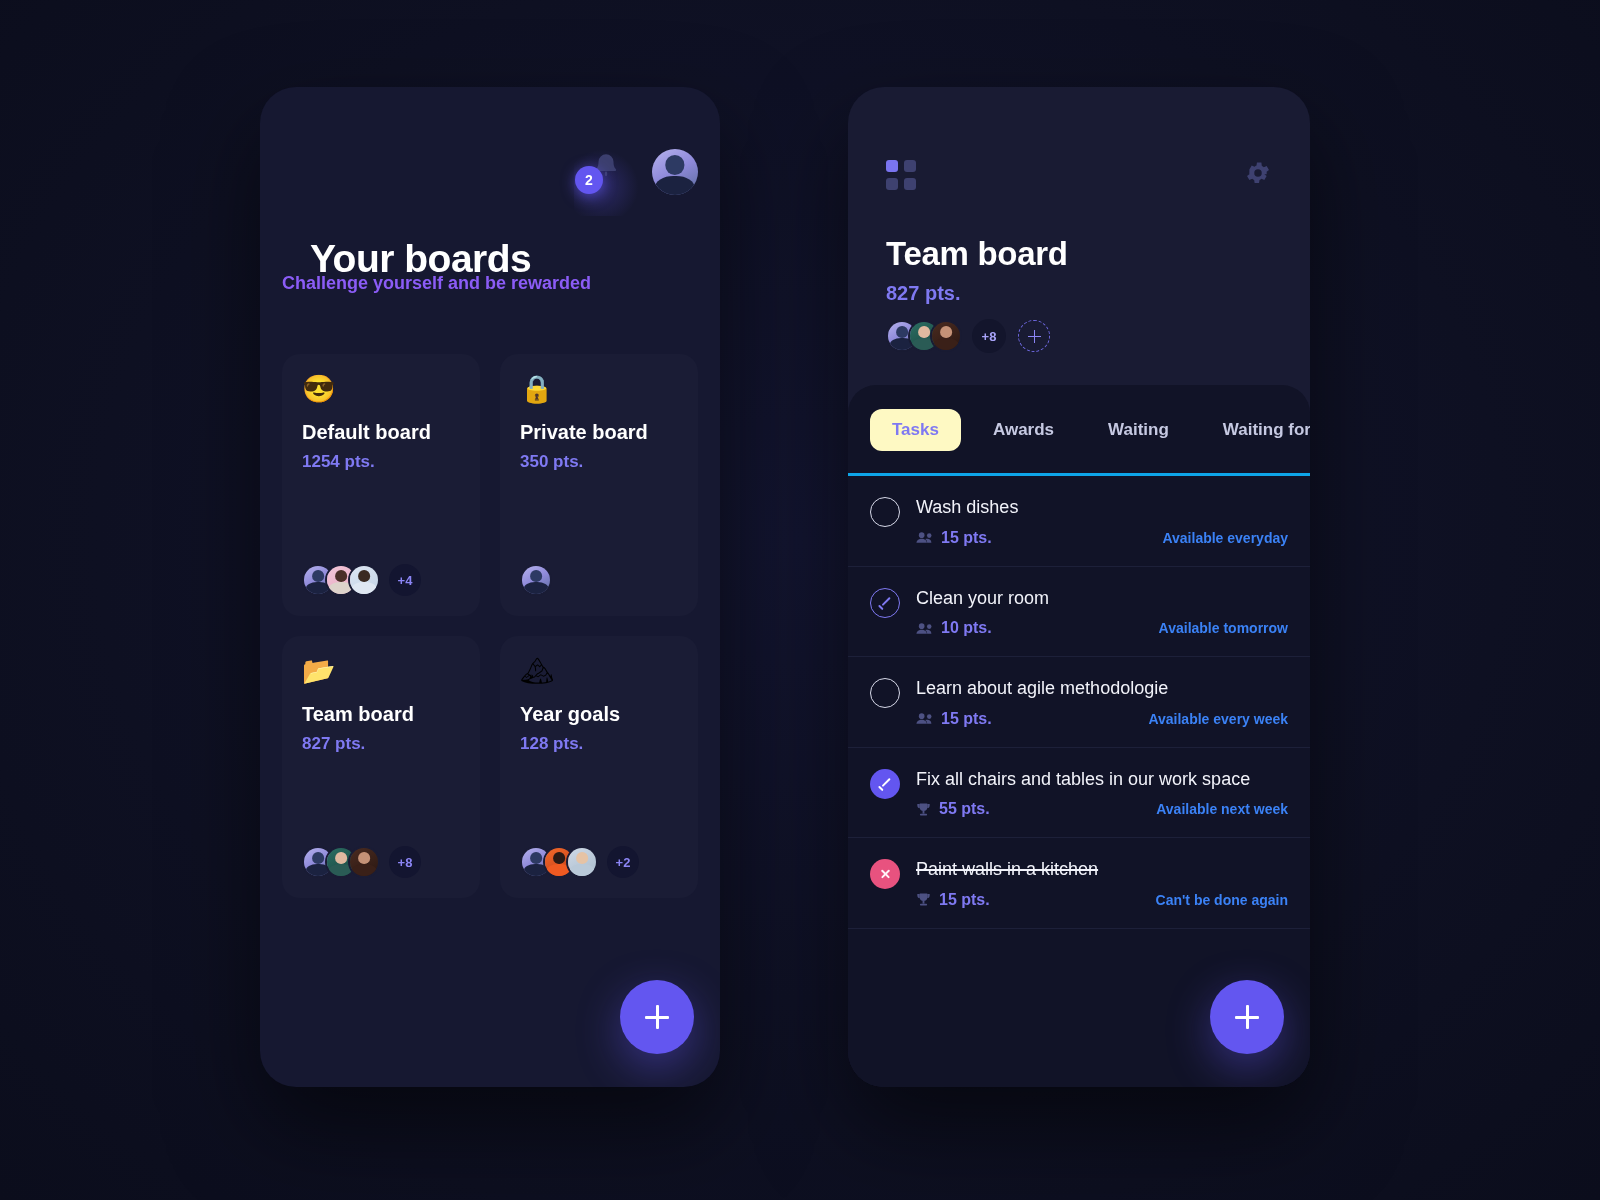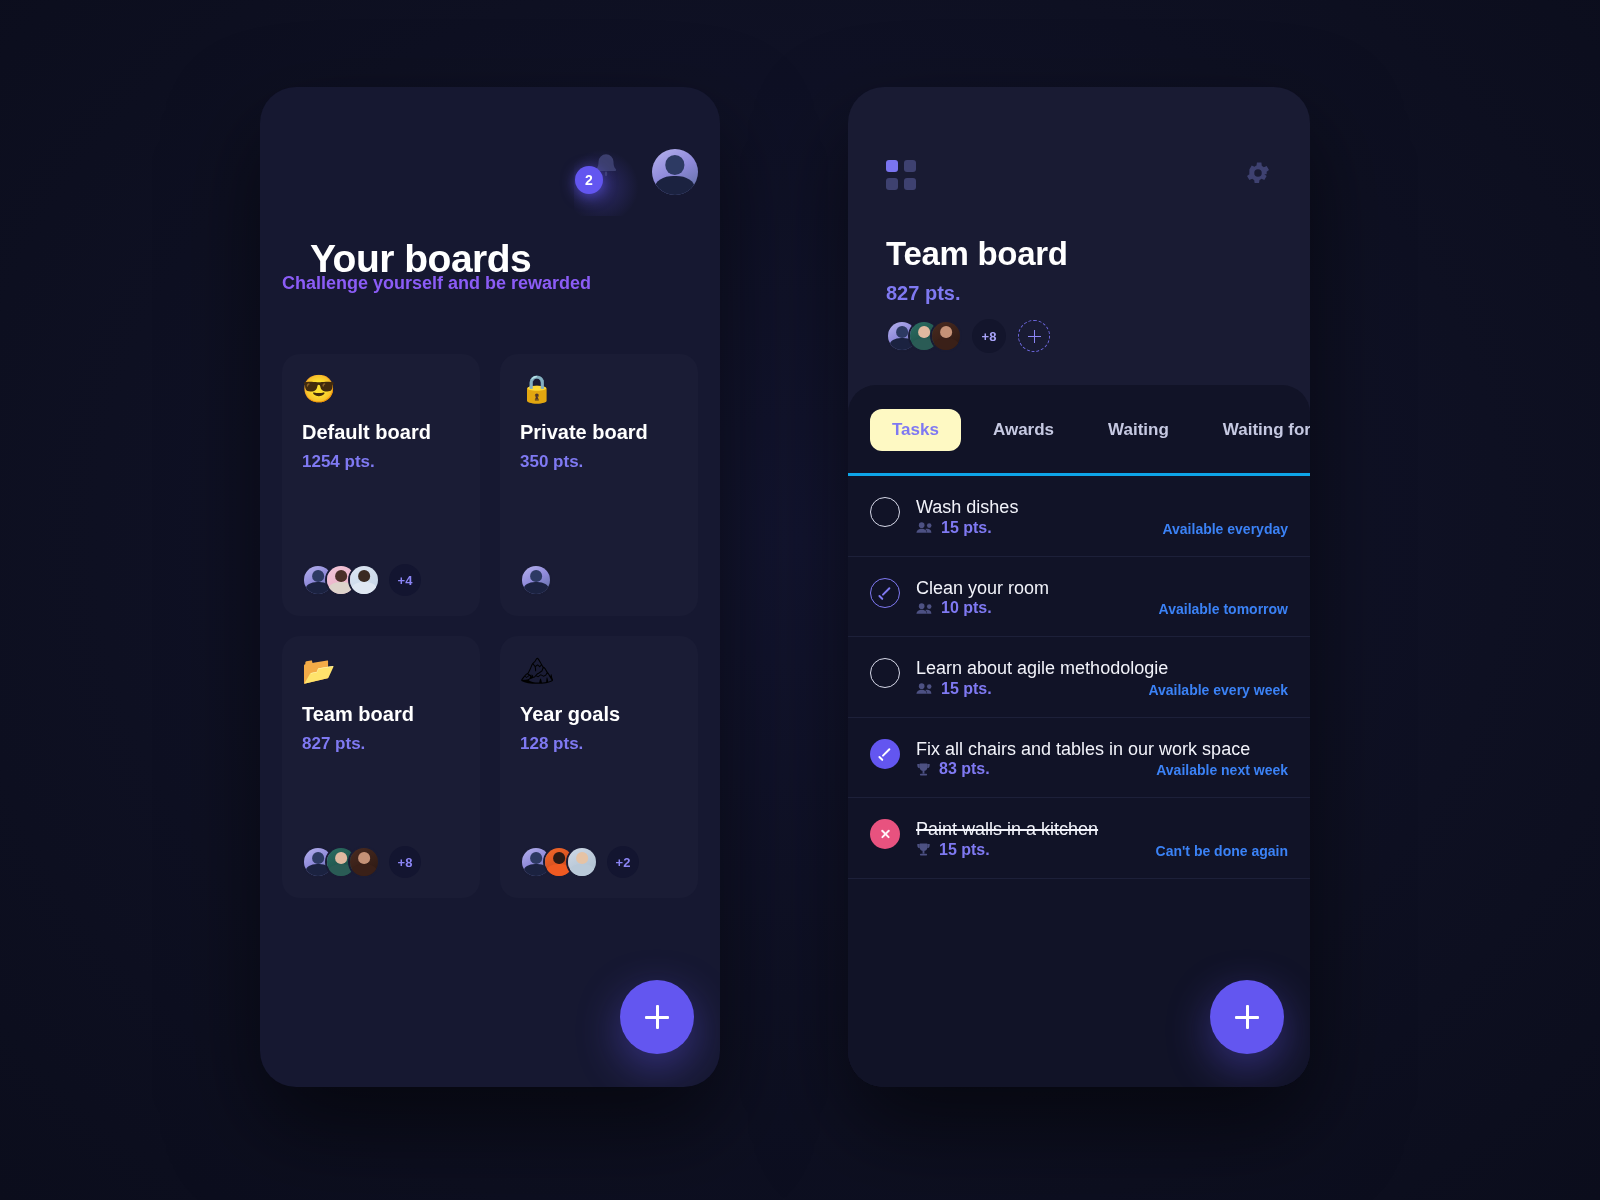--- a/index.html
+++ b/index.html
@@ -219,21 +219,22 @@
   .chk-filled .chk-mark { color:#ffffff; }
   .chk-x { position: relative; width: 11px; height: 11px; }
   .chk-x::before, .chk-x::after { content:""; position:absolute; left:0; top:4.7px; width:11px; height:1.8px; background:#fff4f8; border-radius:1px; }
   .chk-x::before { transform: rotate(45deg); }
   .chk-x::after  { transform: rotate(-45deg); }
 
   .task-body { flex: 1; min-width: 0; }
   .task-name { font-size: 18px; color:#f2f3fa; line-height: 1.25; }
   .task-name.done { text-decoration: line-through; text-decoration-thickness: 2px; }
   .task-meta {
-    display: flex; align-items: flex-end; justify-content: space-between;
+    display: flex; align-items: center; justify-content: space-between;
+    margin-top: 10px;
   }
   .task-pts { display:flex; align-items:center; gap:8px; font-size:16px; font-weight:bold; color:#7f79f2; }
   .task-avail { font-size:14px; font-weight:bold; color:#3b82f6; white-space:nowrap; }
   .mini-icon { flex: none; color:#4d5183; display:flex; }
 </style>
 </head>
 <body>
 
 <div class="stage">
 
@@ -461,21 +462,21 @@
               <div class="task-meta">
                 <div class="task-pts">
                   <span class="mini-icon">
                     <svg width="15" height="15" viewBox="0 0 16 16" fill="currentColor">
                       <path d="M4 1.5h8v4a4 4 0 0 1-8 0v-4Z"></path>
                       <path d="M3.6 2.2H1.4v1.4c0 1.6 1 2.8 2.6 3V2.2ZM12.4 2.2h2.2v1.4c0 1.6-1 2.8-2.6 3V2.2Z"></path>
                       <rect x="7" y="9" width="2" height="3.4"></rect>
                       <rect x="4.2" y="12.4" width="7.6" height="2" rx="0.8"></rect>
                     </svg>
                   </span>
-                  <span>83 pts.</span>
+                  <span>55 pts.</span>
                 </div>
                 <div class="task-avail">Available next week</div>
               </div>
             </div>
           </div>
 
           <div class="task-row">
             <div class="task-check chk-fail">
               <span class="chk-x"></span>
             </div>

